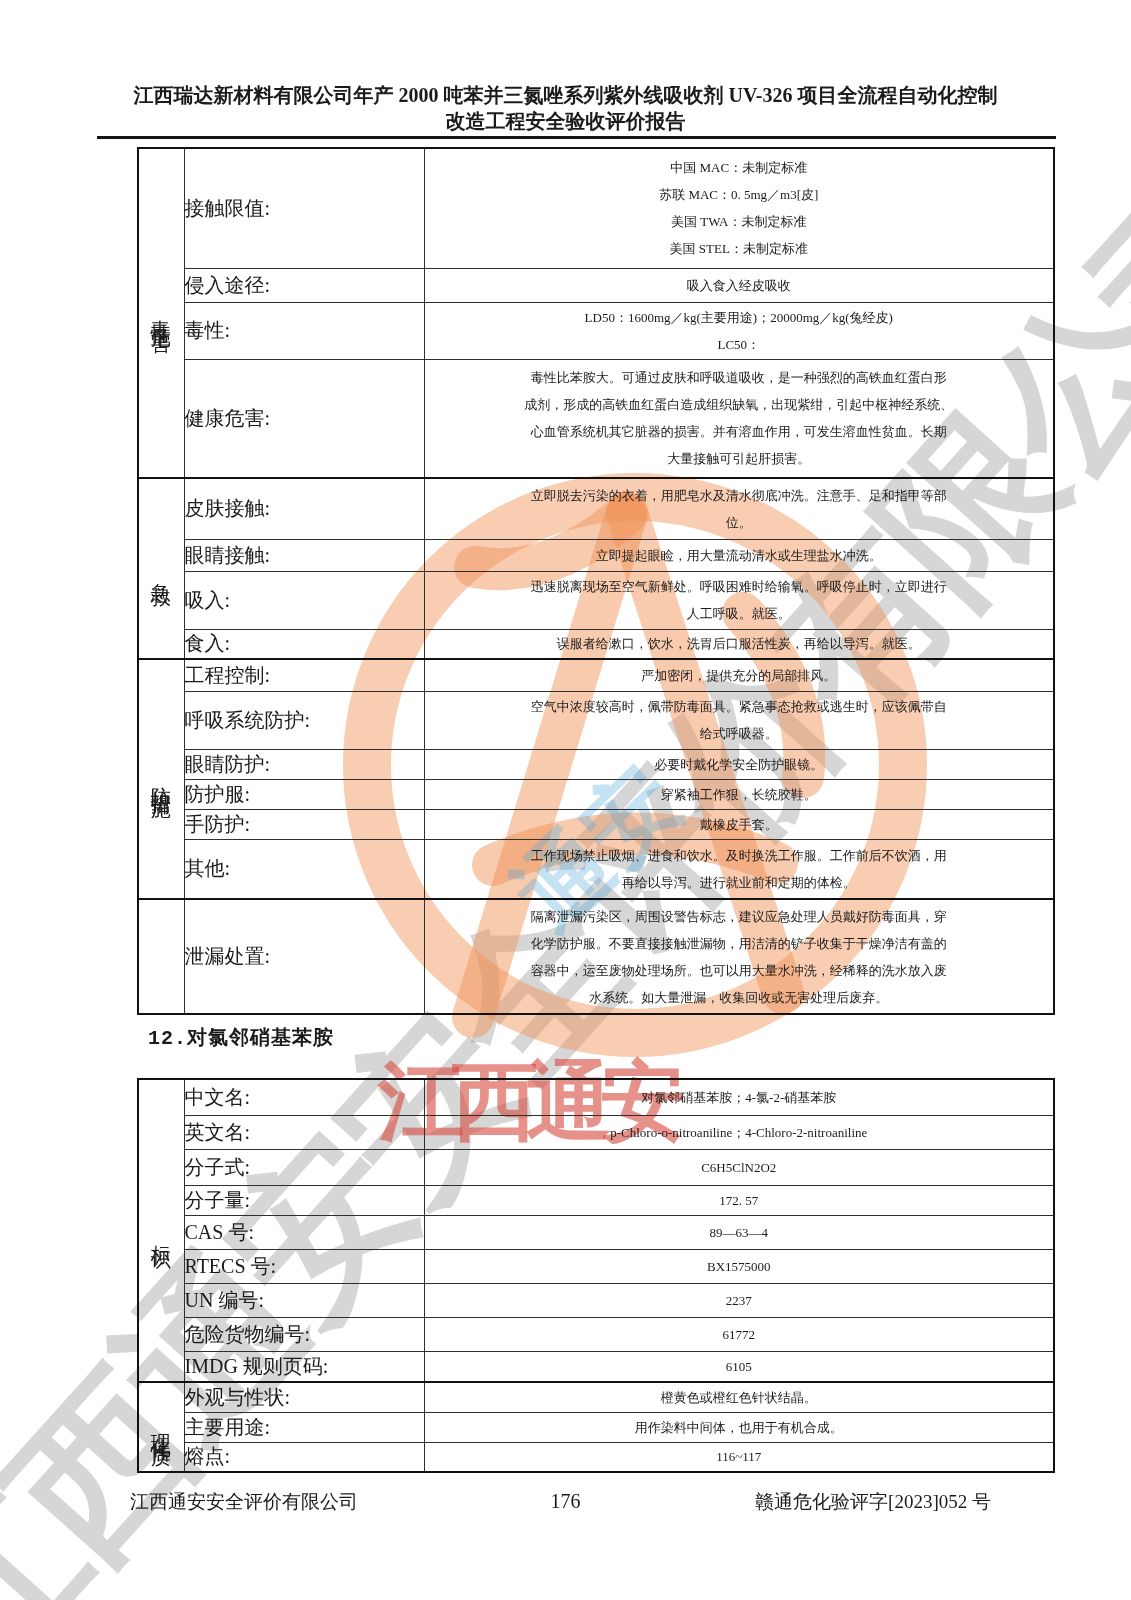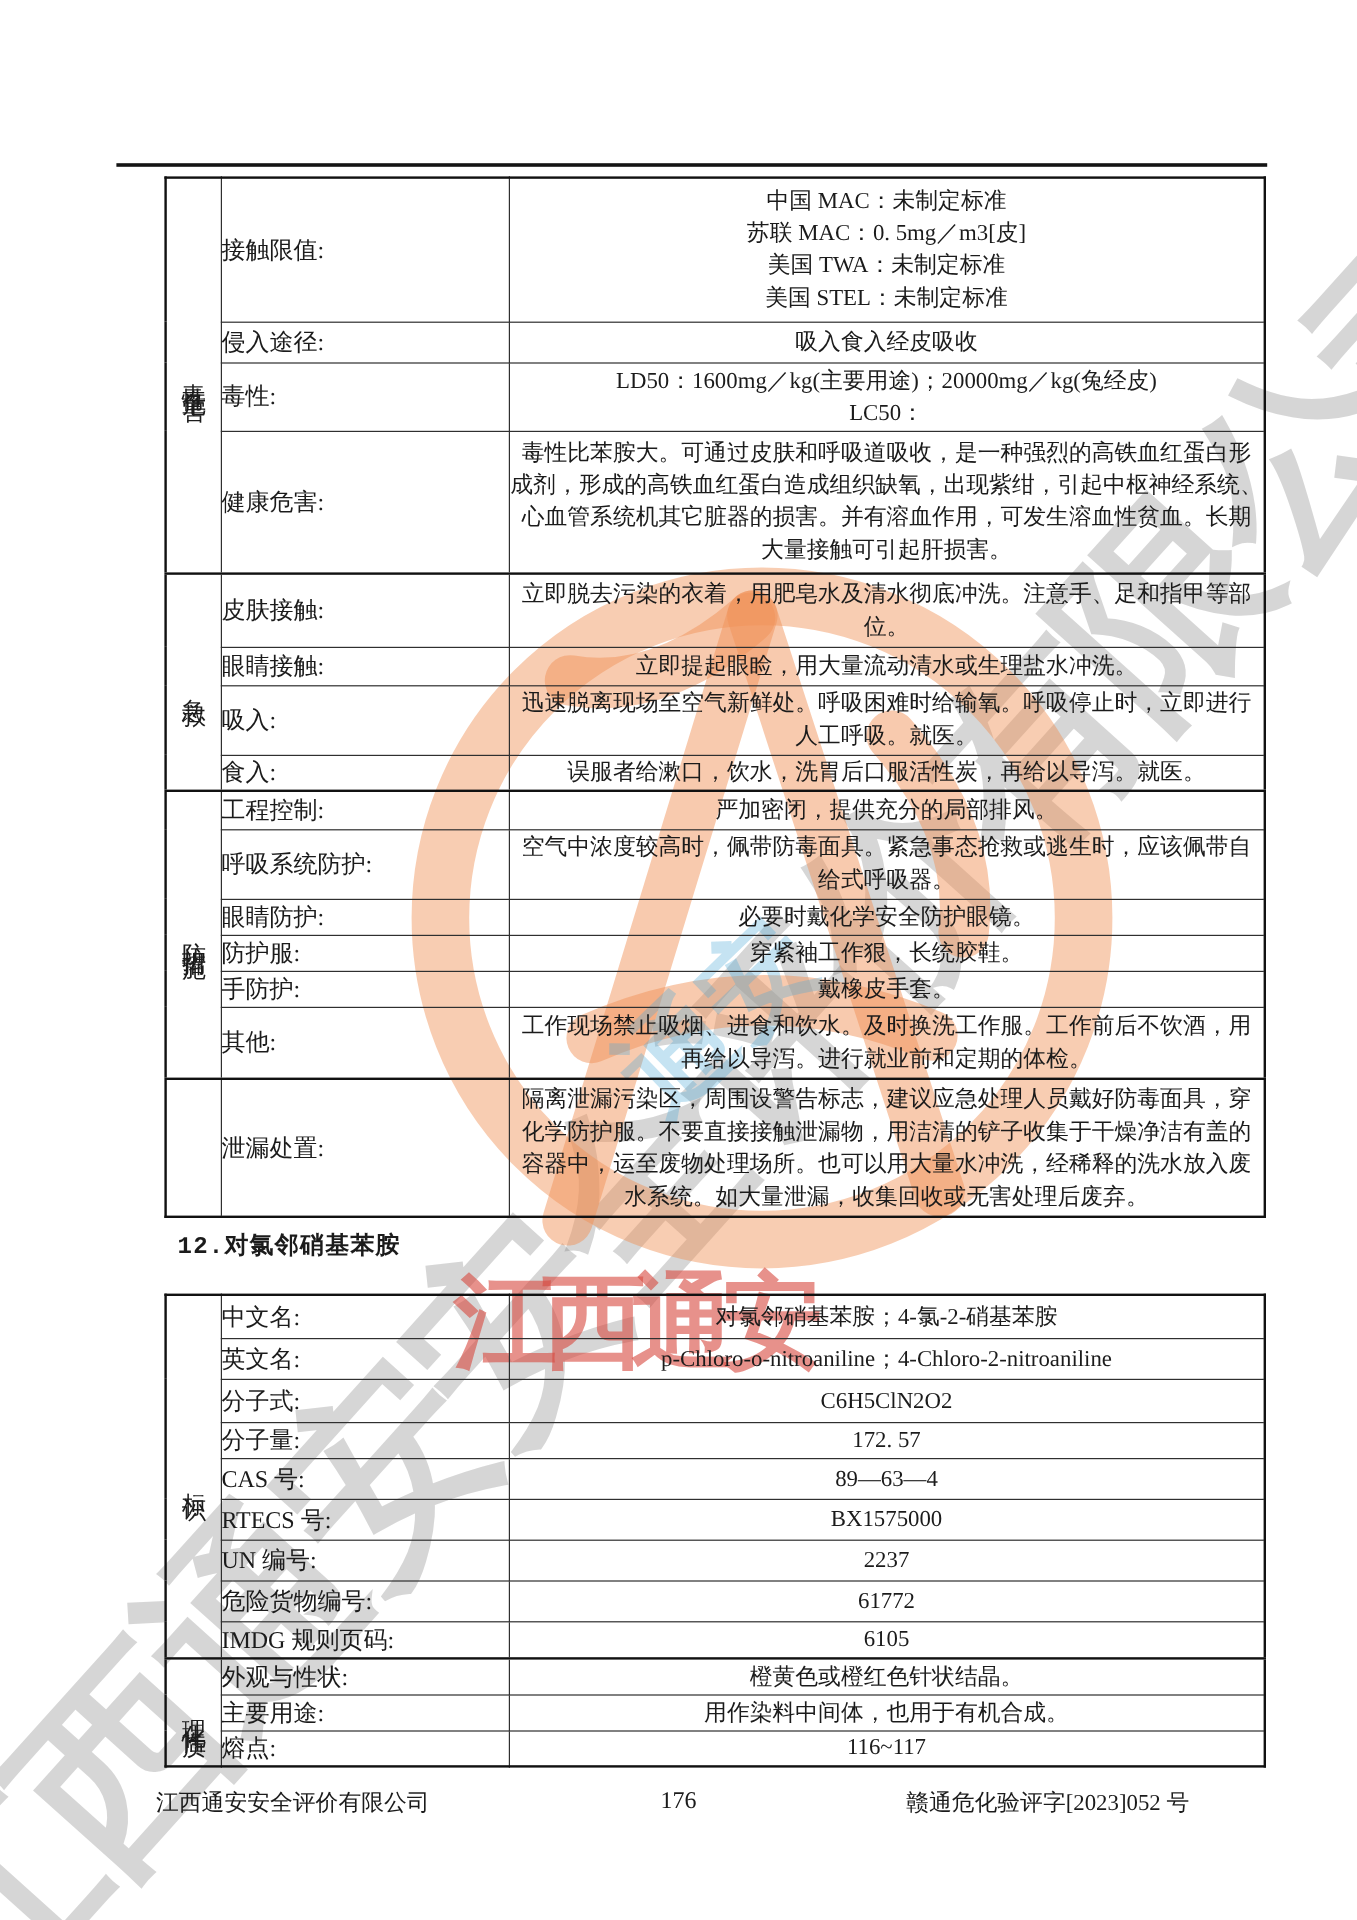--- a/index.html
+++ b/index.html
@@ -57,21 +57,21 @@
   .t2{position:absolute;left:137px;top:1078px;width:916px;}
   col.c-group{width:46px;}
   col.c-label{width:240px;}
   col.c-value{width:630px;}
   td.group-cell{text-align:center;vertical-align:middle;font-size:20px;}
   td.group-cell span{
     writing-mode:vertical-rl;text-orientation:upright;
     letter-spacing:4px;line-height:44px;display:inline-block;
   }
   td.label-cell{vertical-align:middle;font-size:20px;}
-  td.value-cell{text-align:center;vertical-align:middle;font-size:19px;}
+  td.value-cell{text-align:center;vertical-align:middle;font-size:13px;}
   td.value-cell .ln{line-height:27px;white-space:nowrap;text-align:center;}
 </style>
 </head>
 <body>
 
 <div class="wm-layer">
   <div class="wm-gray">江西通安安全评价有限公司</div>
 
   <svg class="wm-logo" width="640" height="640" viewBox="0 0 640 640">
     <circle cx="320" cy="320" r="268" fill="none" stroke="rgba(240,145,85,0.45)" stroke-width="48"></circle>
@@ -83,20 +83,24 @@
       <path d="M 428 168 Q 498 248 488 332"></path>
     </g>
   </svg>
 
   <div class="wm-cyan">通安</div>
   <div class="wm-red">江西通安</div>
 </div>
 
 <div class="content-layer">
 
+  <div class="header">
+    <div>江西瑞达新材料有限公司年产 2000 吨苯并三氮唑系列紫外线吸收剂 UV-326 项目全流程自动化控制</div>
+    <div>改造工程安全验收评价报告</div>
+  </div>
   <div class="header-rule"></div>
 
   <table class="doc t1">
     <colgroup>
         <col class="c-group">
         <col class="c-label">
         <col class="c-value">
       </colgroup>
     <tbody>
         <tr style="height:120px">

